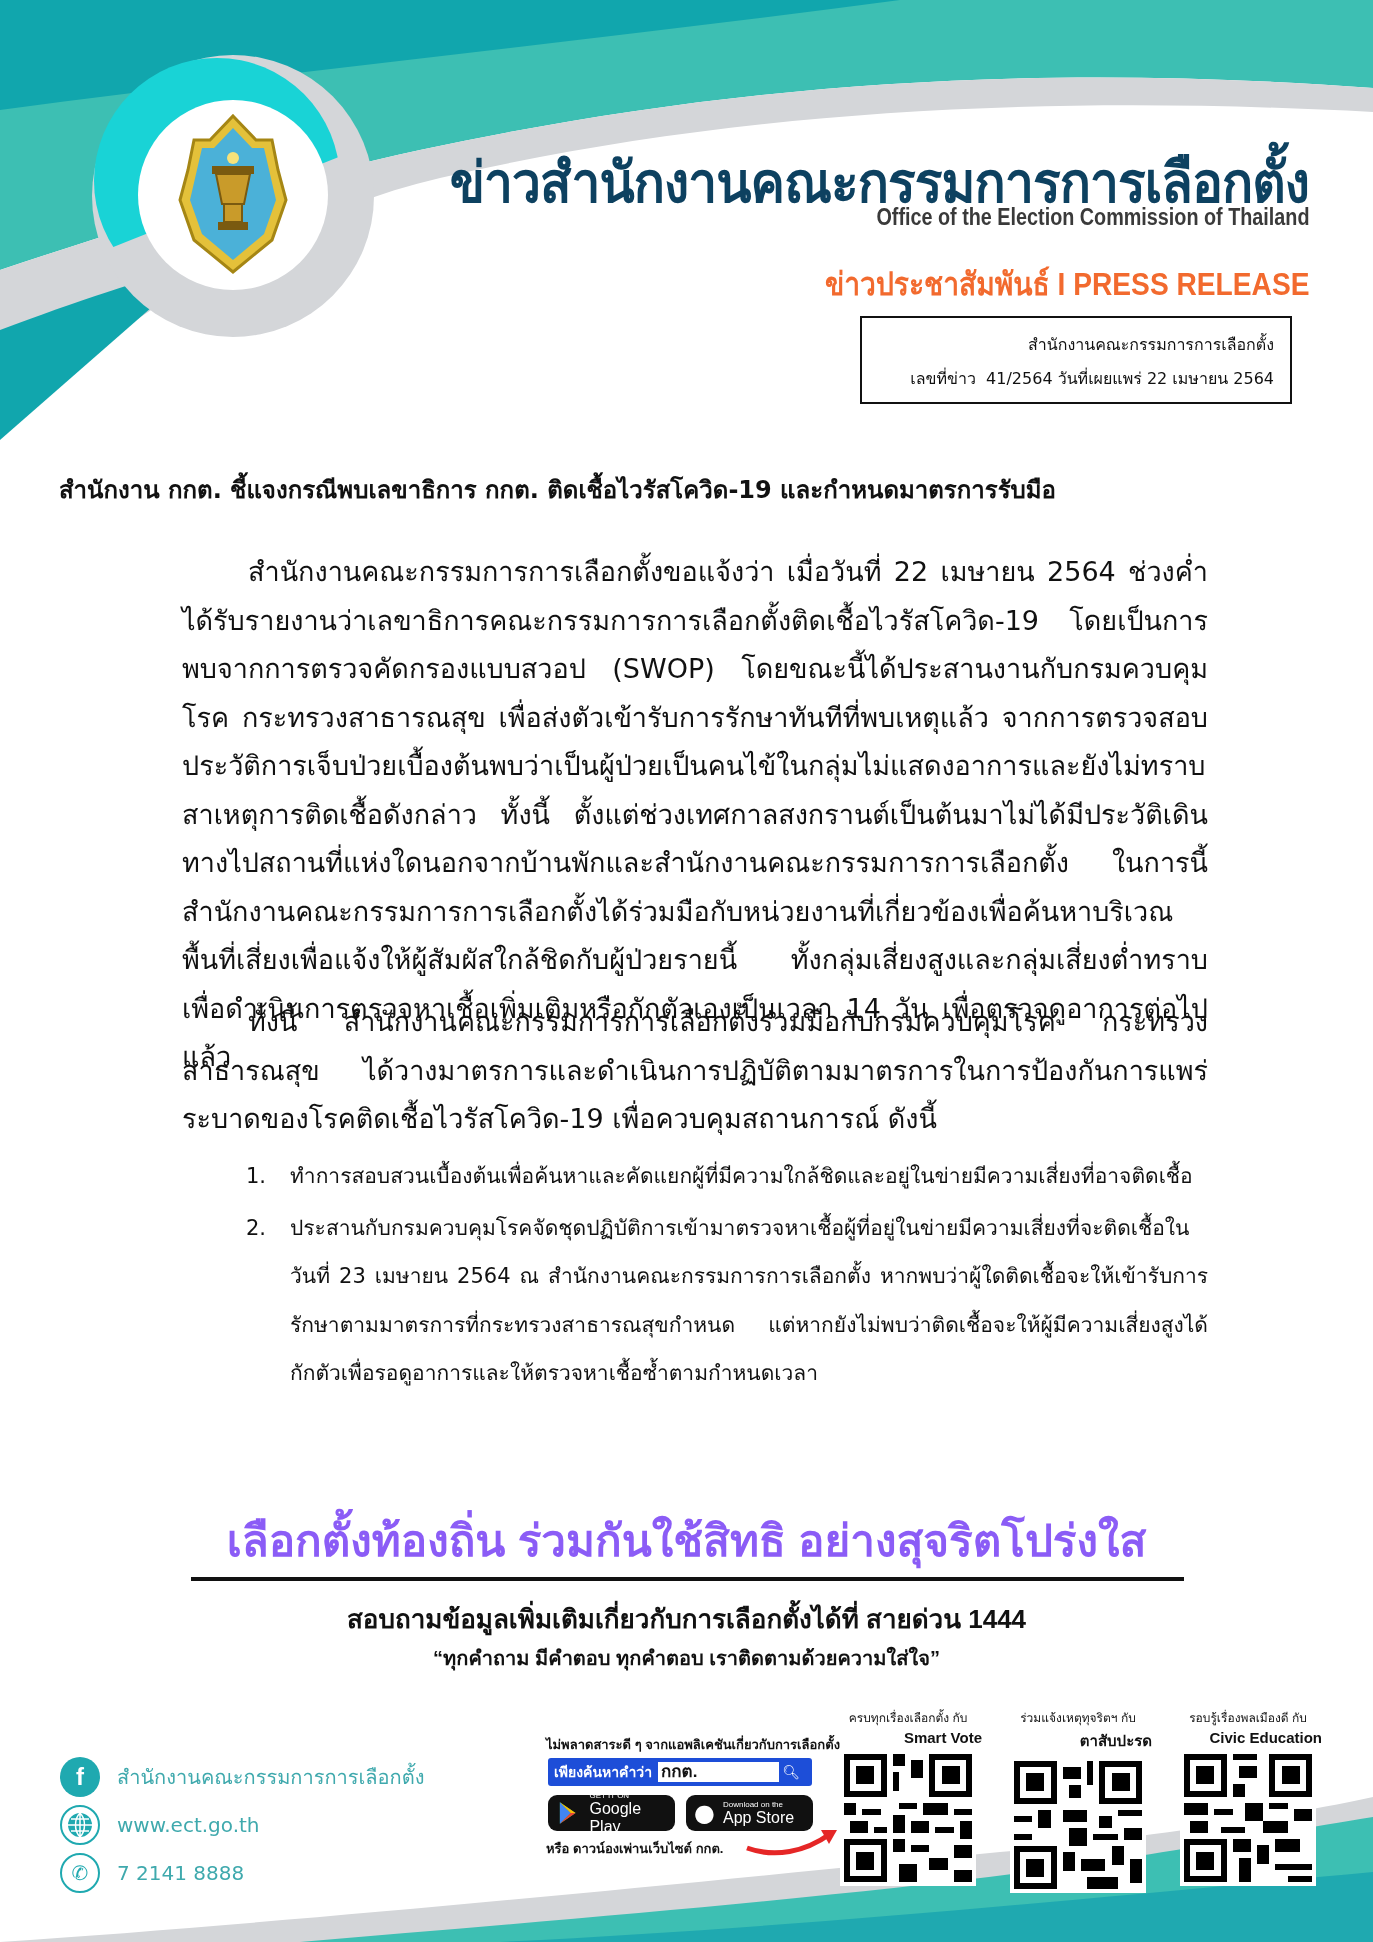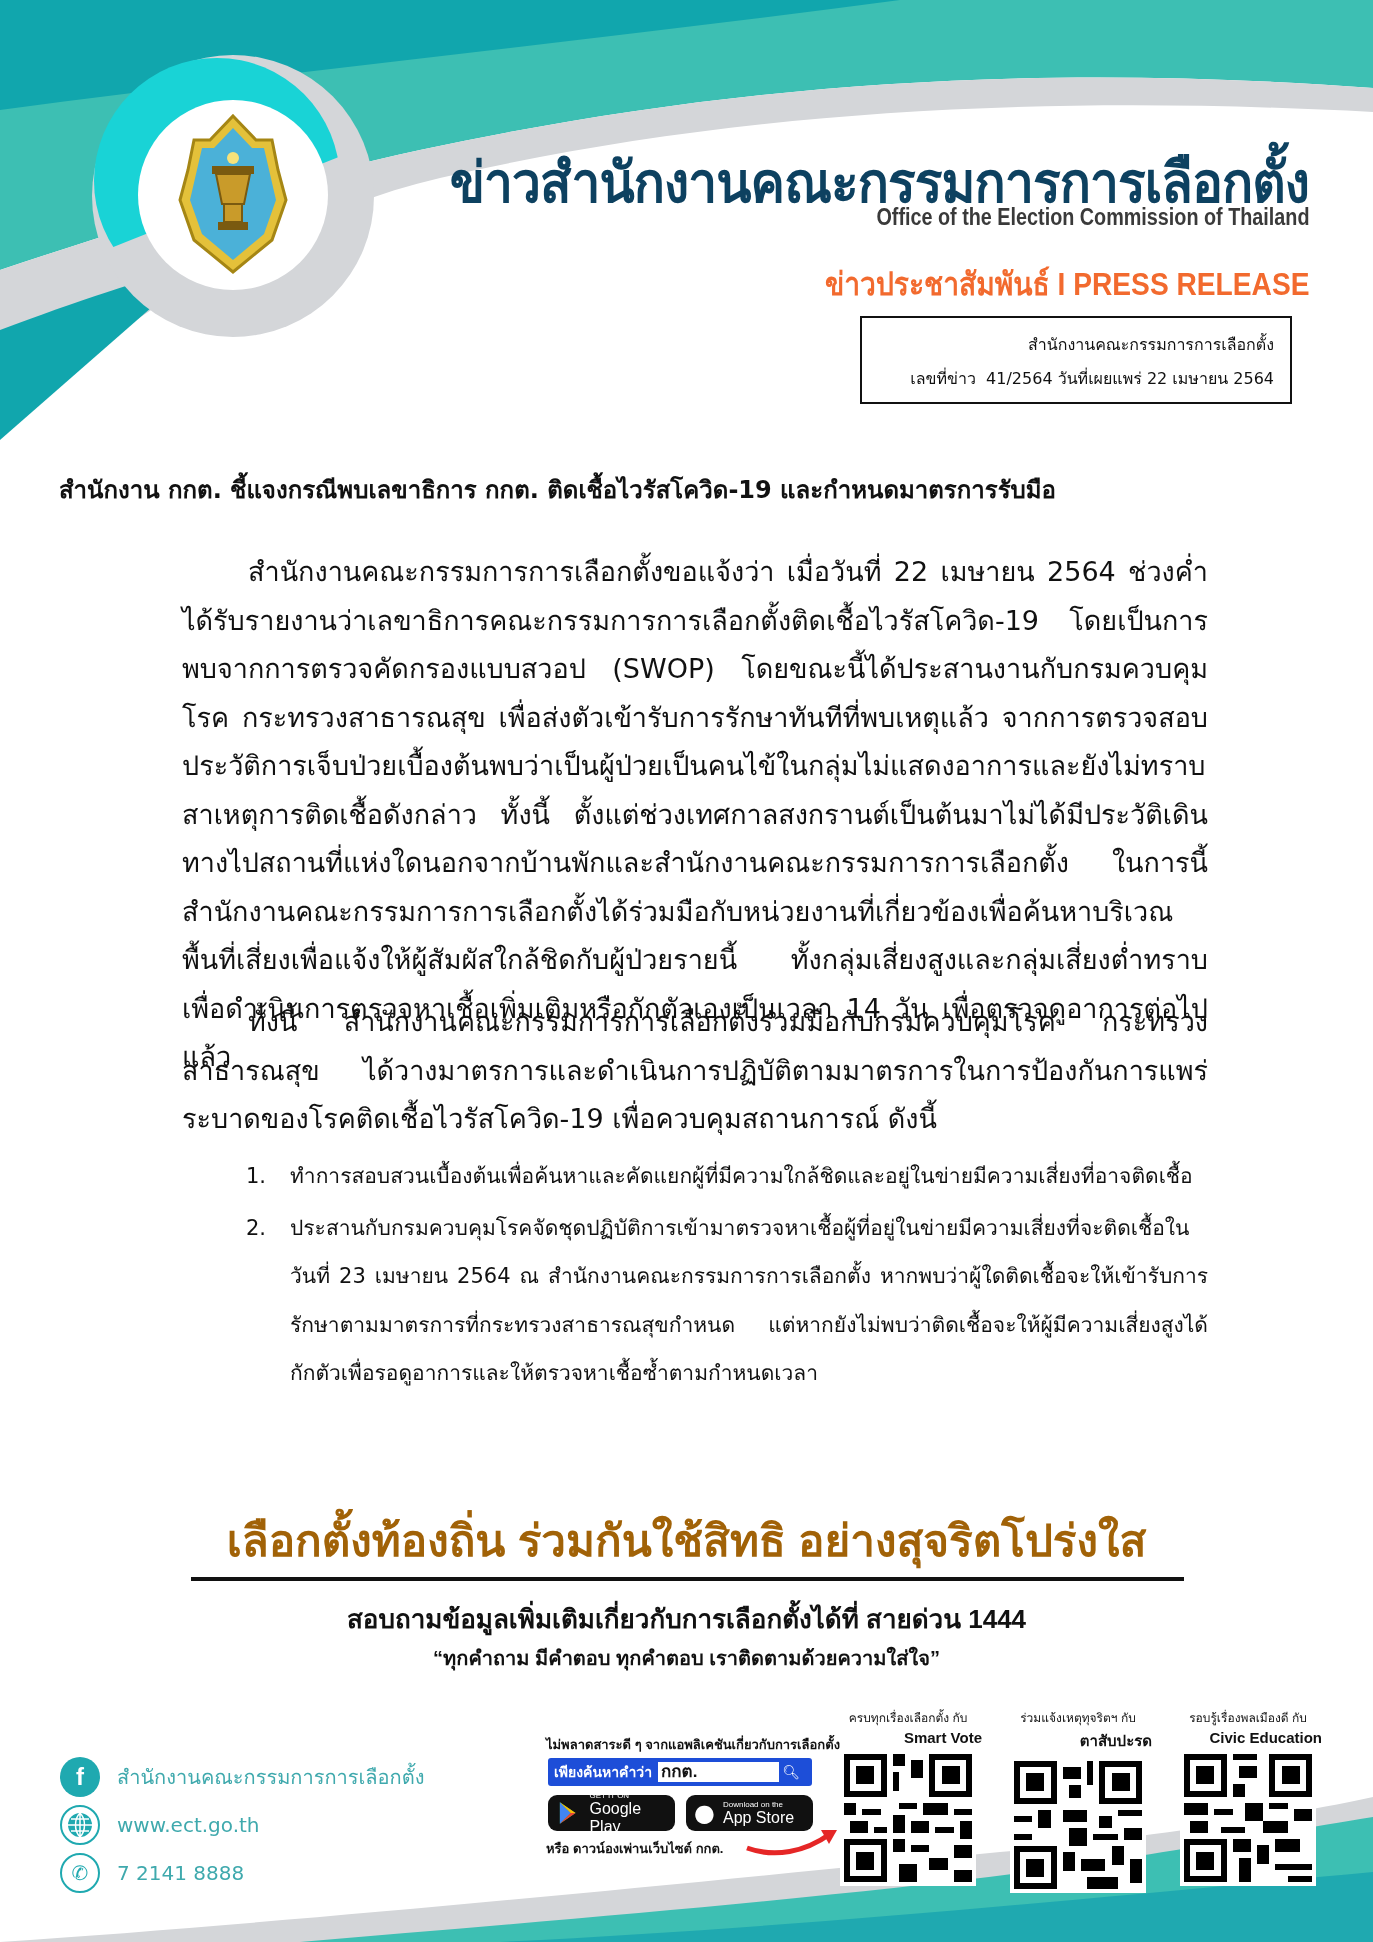--- a/index.html
+++ b/index.html
@@ -27,21 +27,21 @@
   .body-text p { margin:0; }
   .indent { text-indent:66px; }
   #para1 { top:548px; }
   #para2 { top:998px; }
   #list { position:absolute; left:246px; width:962px; top:1152px; font-family:"DejaVu Sans", sans-serif;
           font-size:21px; line-height:48.5px; color:#111; }
   .li { display:flex; }
   .li-num { width:44px; flex:none; }
   .li-text { flex:1; text-align:justify; text-align-last:left; }
   #slogan { left:0; width:1373px; top:1505px; text-align:center; font-family:"Liberation Sans", sans-serif;
-            font-weight:bold; font-size:44px; color:#a16207; white-space:nowrap; }
+            font-weight:bold; font-size:44px; color:#8b5cf6; white-space:nowrap; }
   #rule { left:191px; top:1577px; width:993px; height:4px; background:#111; }
   #hotline { left:0; width:1373px; top:1598px; text-align:center; font-family:"Liberation Sans", sans-serif;
              font-weight:bold; font-size:26px; color:#111; white-space:nowrap; }
   #motto { left:0; width:1373px; top:1642px; text-align:center; font-family:"Liberation Sans", sans-serif;
            font-weight:bold; font-size:20px; color:#111; white-space:nowrap; }
   
   .contact { position:absolute; left:60px; display:flex; align-items:center; }
   .contact .ic { width:40px; height:40px; border-radius:50%; box-sizing:border-box; display:flex;
                  align-items:center; justify-content:center; margin-right:17px; }
   .contact .lbl { font-family:"DejaVu Sans", sans-serif; font-size:20px; color:#3fa9ad; white-space:nowrap; }

